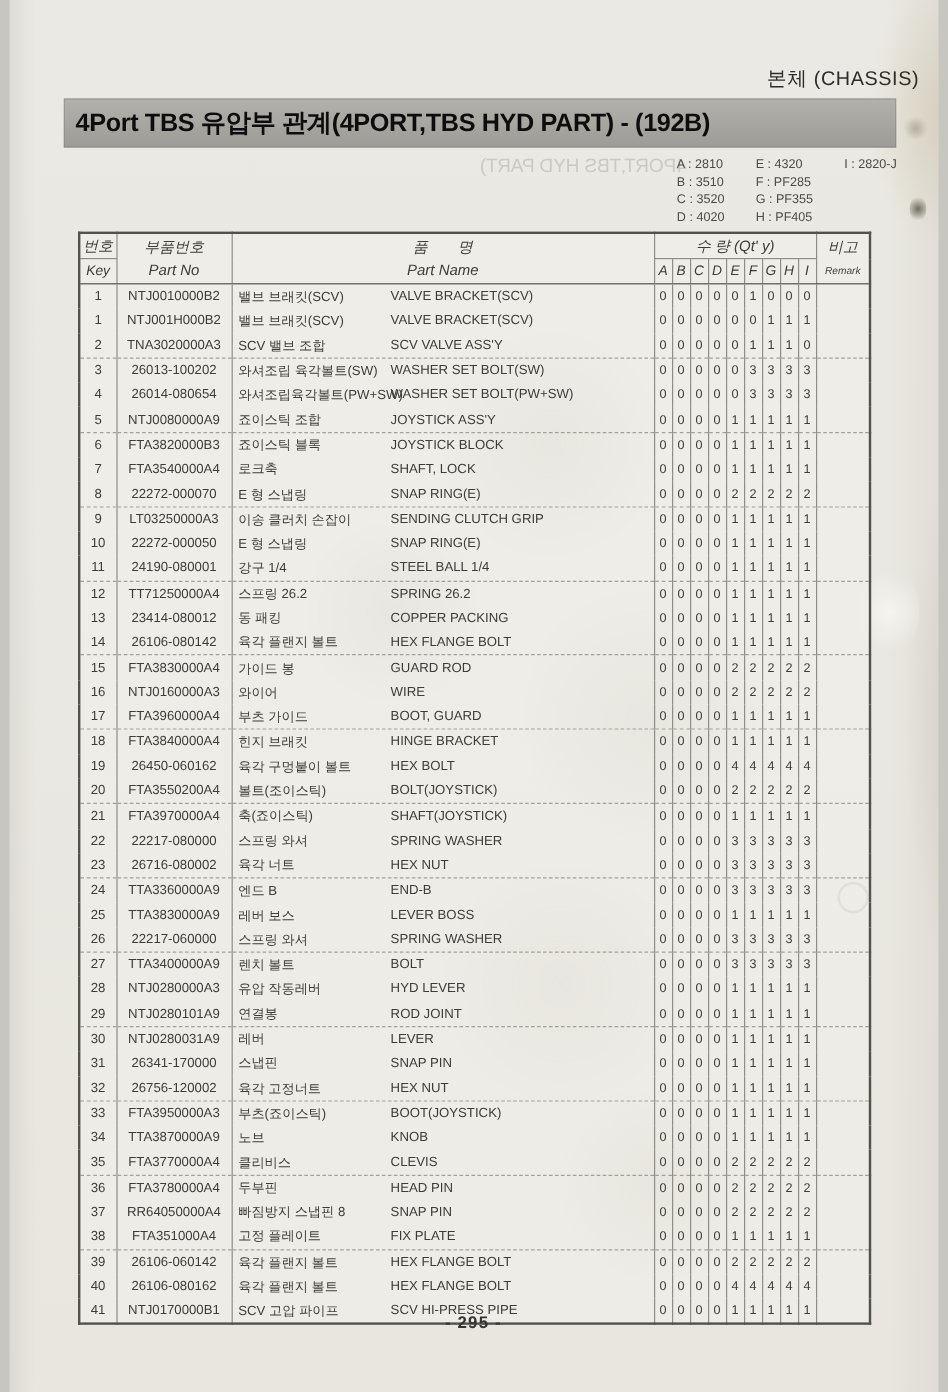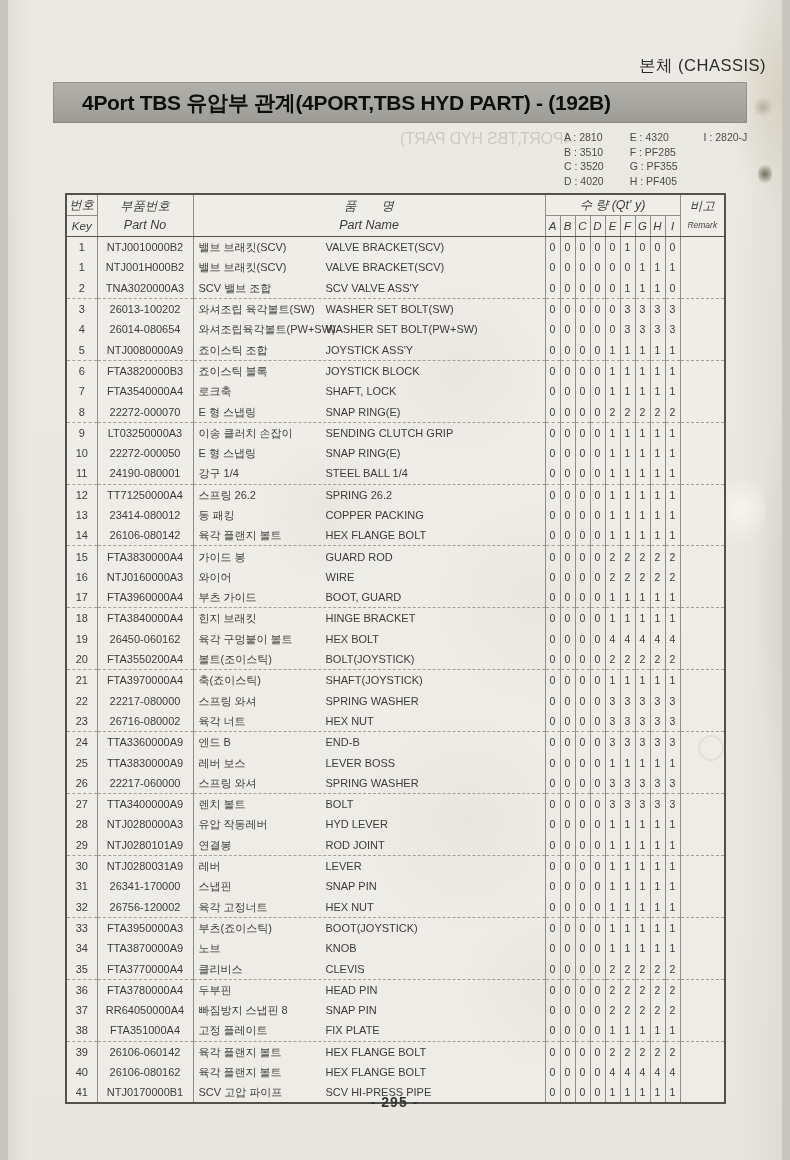--- a/index.html
+++ b/index.html
@@ -26,21 +26,21 @@
   .g4{left:450px;top:900px;width:180px;height:170px;}
   .g5{left:250px;top:420px;width:140px;height:180px;}
   .ghost-ring{position:absolute;left:690px;top:735px;width:22px;height:22px;border:2px solid #9a968a;border-radius:50%;opacity:.35;pointer-events:none;}
 
   .corner-label{position:absolute;top:55px;right:16px;font-size:16.5px;color:#2c2b29;letter-spacing:.5px;}
 
   .banner{
     position:absolute;left:45px;top:82px;width:694px;height:41px;box-sizing:border-box;
     background:linear-gradient(180deg,#b2b1ac 0%,#a6a5a0 55%,#9c9b96 100%);
     box-shadow:inset 0 0 0 1px rgba(130,128,122,.6);
-    color:#0d0d0d;font-weight:bold;font-size:21px;line-height:41px;padding-left:29px;
+    color:#0d0d0d;font-weight:bold;font-size:21px;line-height:41px;padding-left:10px;
     letter-spacing:-0.3px;
   }
 
   .subtitle{position:absolute;left:57px;top:129px;font-size:17px;color:#2d2d2b;letter-spacing:-0.2px;}
   .subtitle-ghost{
     position:absolute;left:392px;top:130px;font-size:16px;color:#7b786c;opacity:.28;
     transform:scaleX(-1);transform-origin:center;letter-spacing:-0.2px;pointer-events:none;white-space:nowrap;
   }
 
   .legend{position:absolute;left:556px;top:130px;display:flex;gap:26px;font-size:10.5px;color:#4c4b46;}

